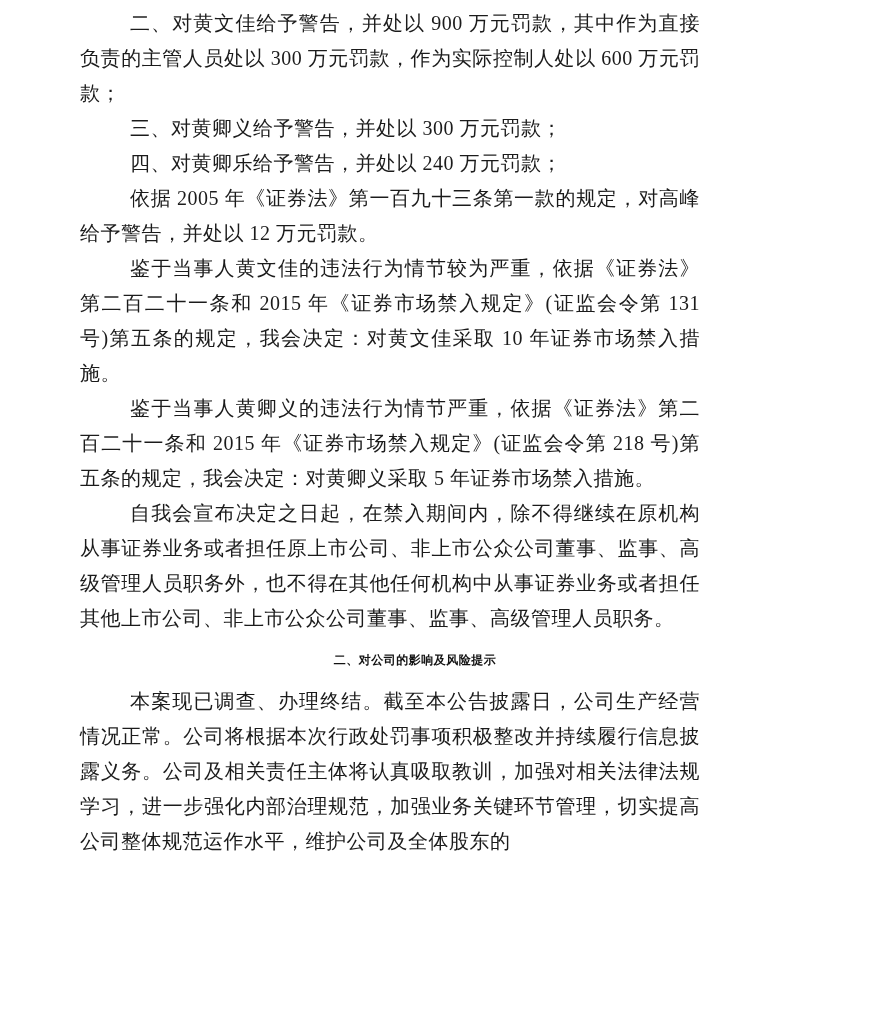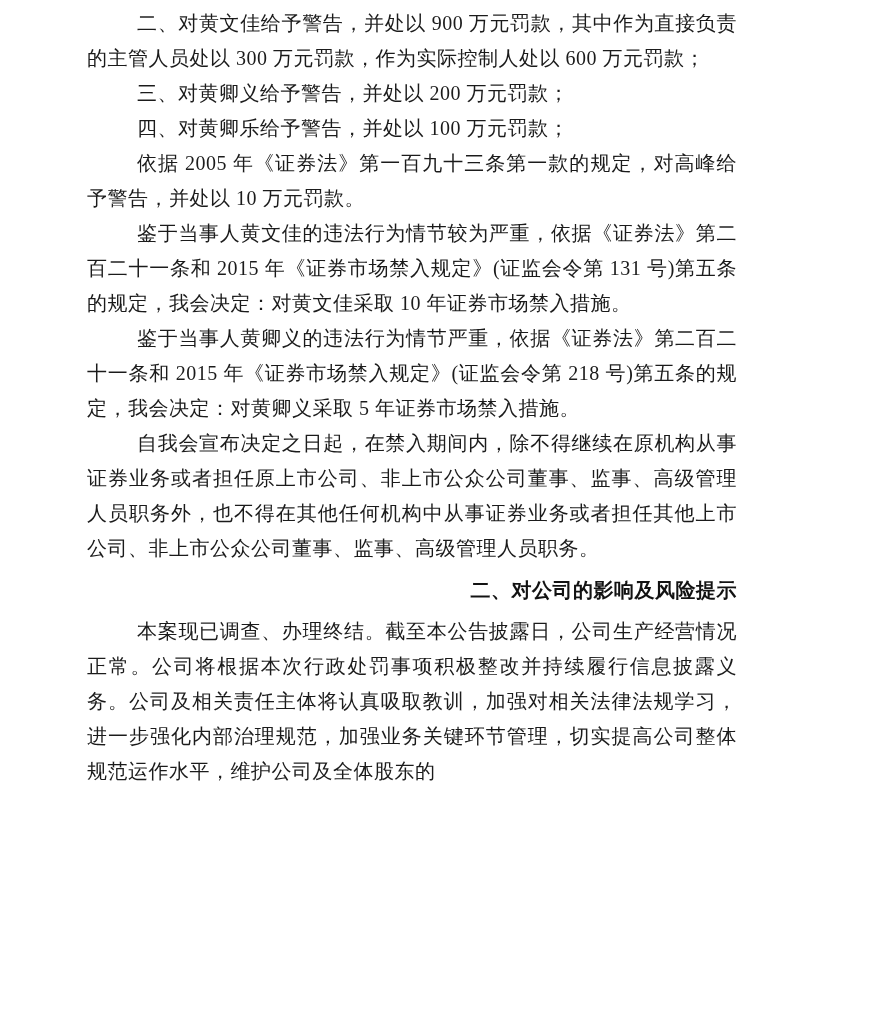--- a/index.html
+++ b/index.html
@@ -9,53 +9,52 @@
   }
   body {
     width: 880px;
     height: 1020px;
     overflow: hidden;
   }
   .page {
     box-sizing: border-box;
     width: 800px;
     height: 1020px;
-    padding: 6px 100px 0 50px;
+    padding: 6px 100px 0 80px;
     overflow: hidden;
     background: #ffffff;
-    margin-left: 37px;
   }
   p.body-para {
     margin: 0;
     font-family: "Liberation Serif", "DejaVu Serif", serif;
     font-size: 20px;
     line-height: 35px;
     color: #1b1b1b;
     text-align: justify;
     text-indent: 50px;
     letter-spacing: 0.5px;
   }
   p.heading-para {
     margin: 7px 0 6px 0;
     font-family: "Liberation Sans", "DejaVu Sans", sans-serif;
     font-weight: 700;
-    font-size: 20px;
+    font-size: 12px;
     line-height: 35px;
     color: #121212;
-    text-align: right;
+    text-align: center;
     text-indent: 50px;
     letter-spacing: 0.5px;
   }
 </style>
 </head>
 <body>
 
 <div class="page">
   <p class="body-para">二、对黄文佳给予警告，并处以 900 万元罚款，其中作为直接负责的主管人员处以 300 万元罚款，作为实际控制人处以 600 万元罚款；</p>
-  <p class="body-para">三、对黄卿义给予警告，并处以 200 万元罚款；</p>
-  <p class="body-para">四、对黄卿乐给予警告，并处以 100 万元罚款；</p>
-  <p class="body-para">依据 2005 年《证券法》第一百九十三条第一款的规定，对高峰给予警告，并处以 10 万元罚款。</p>
+  <p class="body-para">三、对黄卿义给予警告，并处以 300 万元罚款；</p>
+  <p class="body-para">四、对黄卿乐给予警告，并处以 240 万元罚款；</p>
+  <p class="body-para">依据 2005 年《证券法》第一百九十三条第一款的规定，对高峰给予警告，并处以 12 万元罚款。</p>
   <p class="body-para">鉴于当事人黄文佳的违法行为情节较为严重，依据《证券法》第二百二十一条和 2015 年《证券市场禁入规定》(证监会令第 131 号)第五条的规定，我会决定：对黄文佳采取 10 年证券市场禁入措施。</p>
   <p class="body-para">鉴于当事人黄卿义的违法行为情节严重，依据《证券法》第二百二十一条和 2015 年《证券市场禁入规定》(证监会令第 218 号)第五条的规定，我会决定：对黄卿义采取 5 年证券市场禁入措施。</p>
   <p class="body-para">自我会宣布决定之日起，在禁入期间内，除不得继续在原机构从事证券业务或者担任原上市公司、非上市公众公司董事、监事、高级管理人员职务外，也不得在其他任何机构中从事证券业务或者担任其他上市公司、非上市公众公司董事、监事、高级管理人员职务。</p>
   <p class="heading-para">二、对公司的影响及风险提示</p>
   <p class="body-para">本案现已调查、办理终结。截至本公告披露日，公司生产经营情况正常。公司将根据本次行政处罚事项积极整改并持续履行信息披露义务。公司及相关责任主体将认真吸取教训，加强对相关法律法规学习，进一步强化内部治理规范，加强业务关键环节管理，切实提高公司整体规范运作水平，维护公司及全体股东的</p>
 </div>
 
 </body></html>

